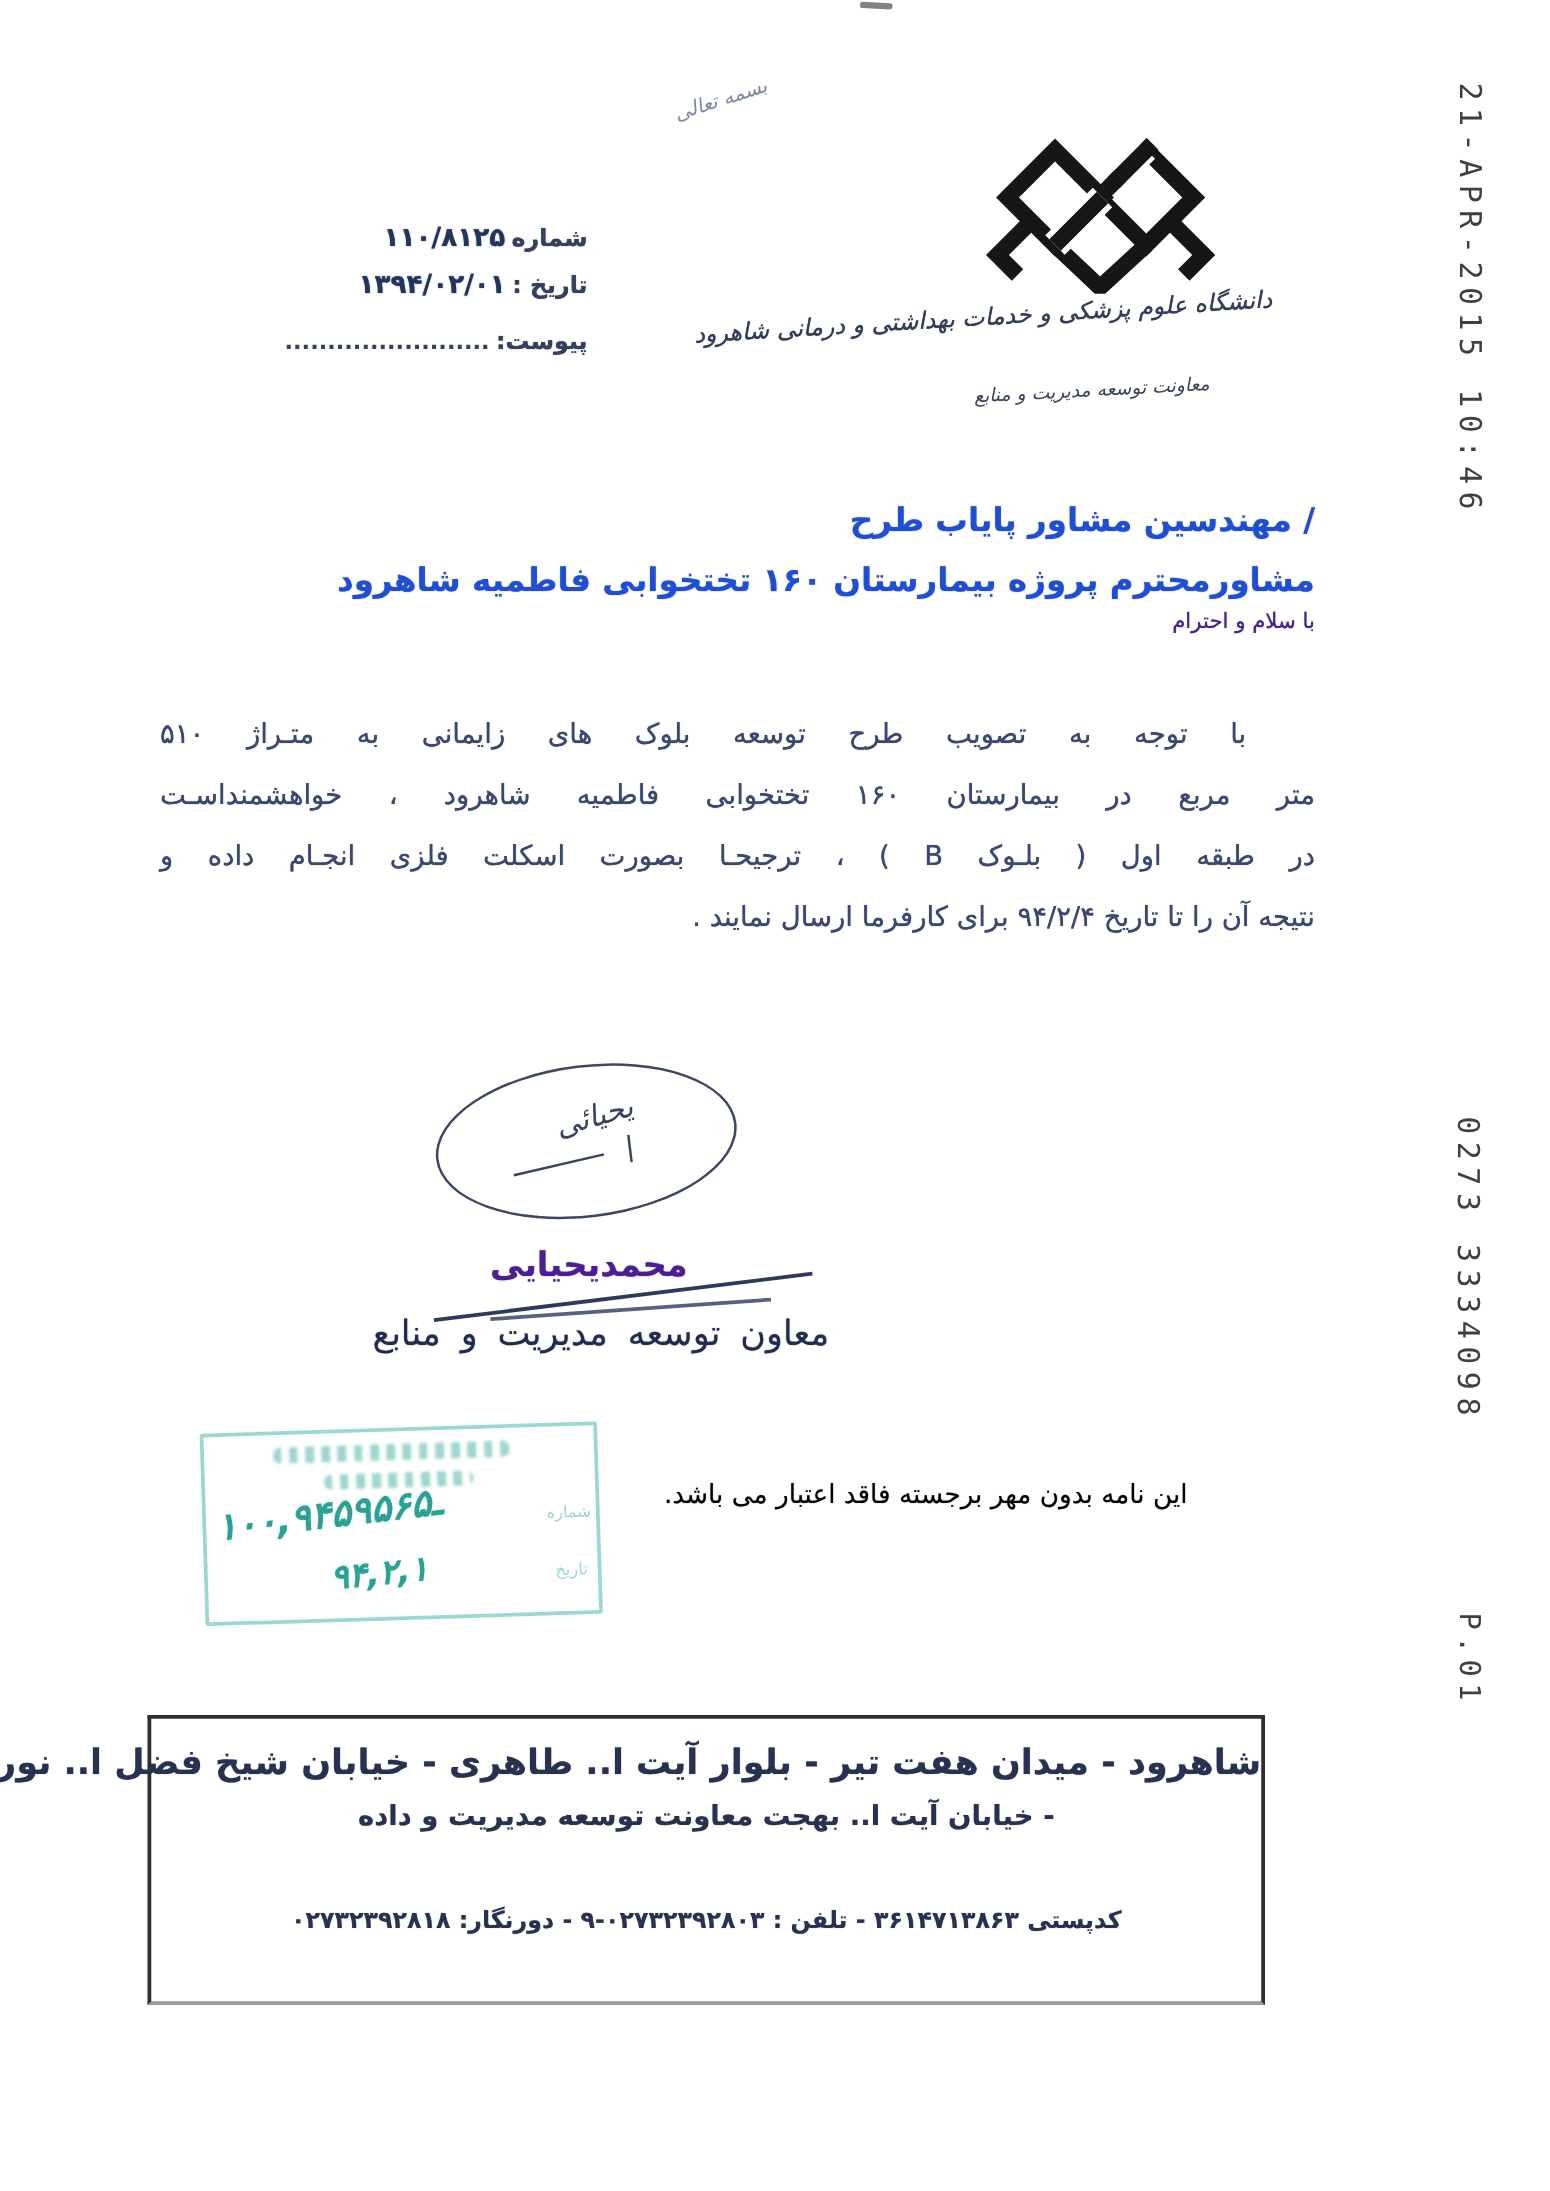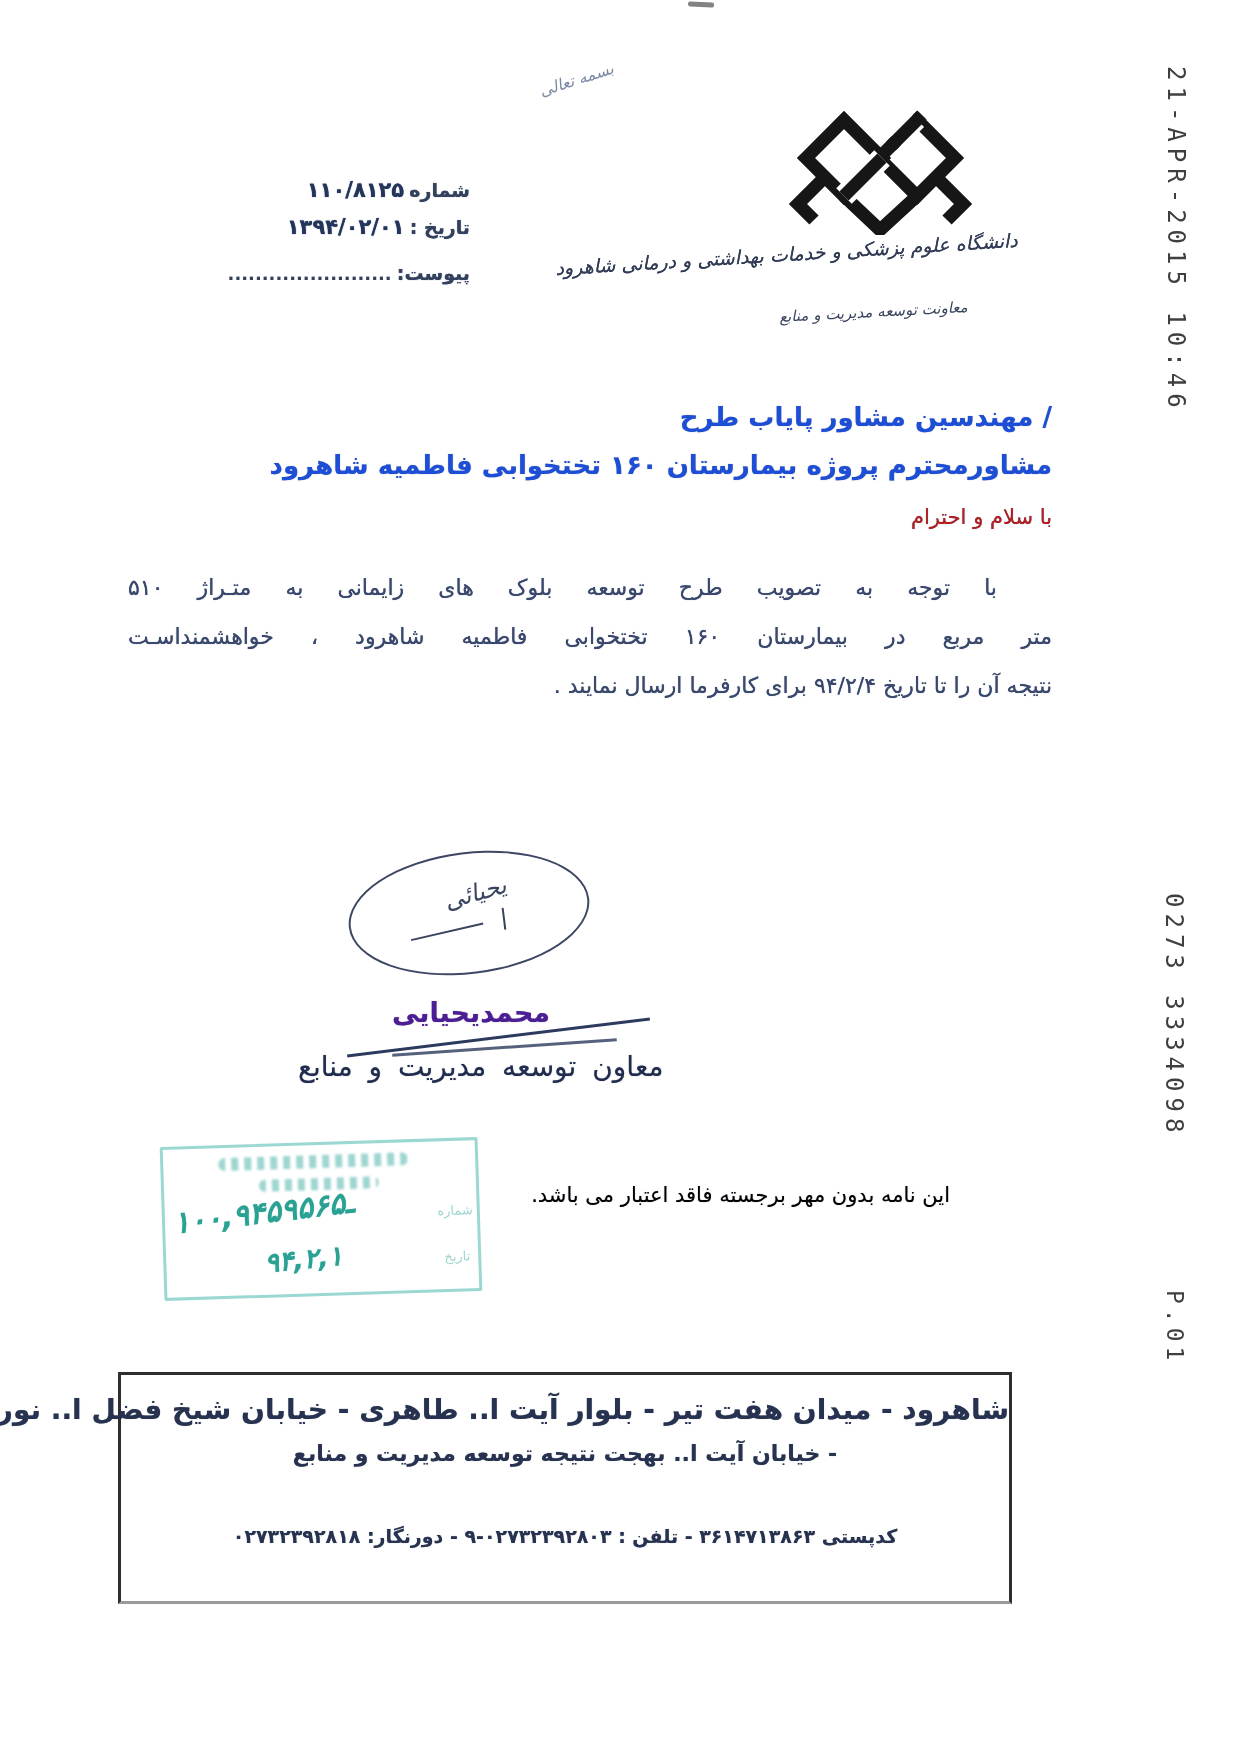--- a/index.html
+++ b/index.html
@@ -35,21 +35,21 @@
   #row-number{top:178px;}
   #row-date{top:215px;}
   #row-attach{top:262px;}
   .dots{font-size:18px;font-weight:bold;letter-spacing:1px;color:#33415e;}
 
   
   .addr{position:absolute;right:188px;white-space:nowrap;font-weight:bold;color:#1d4ed8;
         font-size:26px;text-shadow:0 0 1px rgba(31,44,77,.55);}
   #addr1{top:402px;}
   #addr2{top:450px;}
-  #salutation{position:absolute;right:188px;top:505px;font-size:21px;color:#b91c1c;
+  #salutation{position:absolute;right:188px;top:487px;font-size:17px;color:#4c1d95;
               text-shadow:0 0 .7px #3b4a6e;}
   #body-text{position:absolute;left:128px;top:563px;width:924px;font-size:22px;
              color:#39486c;line-height:49px;text-shadow:0 0 .7px #39486c;}
   .body-line{text-align:justify;text-align-last:justify;white-space:normal;}
   .body-line:first-child{padding-right:55px;}
   .body-line:last-child{text-align-last:right;}
 
   
   #sig-ellipse{left:348px;top:852px;width:238px;height:118px;border:2.5px solid #3d4763;
                border-radius:50%;transform:rotate(-7deg);}
@@ -144,20 +144,21 @@
     <span class="dots">........................</span>
   </div>
 
   <div id="addr1" class="addr rtl">/ مهندسین  مشاور پایاب طرح</div>
   <div id="addr2" class="addr rtl">مشاورمحترم پروژه بیمارستان ۱۶۰ تختخوابی فاطمیه شاهرود</div>
   <div id="salutation" class="rtl">با سلام و احترام</div>
 
   <div id="body-text" class="rtl" dir="rtl">
     <div class="body-line">با توجه به تصویب  طرح توسعه بلوک های زایمانی به متـراژ ۵۱۰</div>
     <div class="body-line">متر مربع در بیمارستان  ۱۶۰ تختخوابی فاطمیه شاهرود ، خواهشمنداسـت</div>
+    <div class="body-line">در طبقه اول ( بلـوک B ) ، ترجیحـا بصورت اسکلت فلزی انجـام داده و</div>
     <div class="body-line">نتیجه آن را  تا تاریخ ۹۴/۲/۴ برای کارفرما ارسال نمایند .</div>
   </div>
 
   <div id="sig-ellipse" class="abs">
     <span id="sig-hand" class="rtl">یحیائی</span>
     <div id="sig-stroke1" class="sig-stroke"></div>
     <div id="sig-stroke2" class="sig-stroke"></div>
   </div>
   <div id="flourish1" class="flourish"></div>
   <div id="flourish2" class="flourish"></div>
@@ -170,17 +171,17 @@
     <span id="stamp-label-no" class="stamp-label rtl">شماره</span>
     <span id="stamp-number" class="stamp-hand ltr" dir="ltr">۱۰۰,۹۴ـ۵۹۵۶۵</span>
     <span id="stamp-label-date" class="stamp-label rtl">تاریخ</span>
     <span id="stamp-date" class="stamp-hand ltr" dir="ltr">۹۴,۲,۱</span>
   </div>
 
   <div id="disclaimer" class="rtl">این نامه بدون مهر برجسته فاقد اعتبار می باشد.</div>
 
   <div id="footer-box" class="abs">
     <div id="footer-line1" class="footer-line rtl">شاهرود - میدان هفت تیر - بلوار آیت ا.. طاهری - خیابان شیخ فضل ا.. نوری - میدان البرز</div>
-    <div id="footer-line2" class="footer-line rtl">- خیابان آیت ا.. بهجت نتیجه توسعه مدیریت و منابع</div>
+    <div id="footer-line2" class="footer-line rtl">- خیابان آیت ا.. بهجت معاونت توسعه مدیریت و داده</div>
     <div id="footer-contact" class="footer-line rtl">کدپستی ۳۶۱۴۷۱۳۸۶۳ - تلفن : ۰۲۷۳۲۳۹۲۸۰۳-۹ - دورنگار: ۰۲۷۳۲۳۹۲۸۱۸</div>
   </div>
 
 </div>
 
 </body></html>

